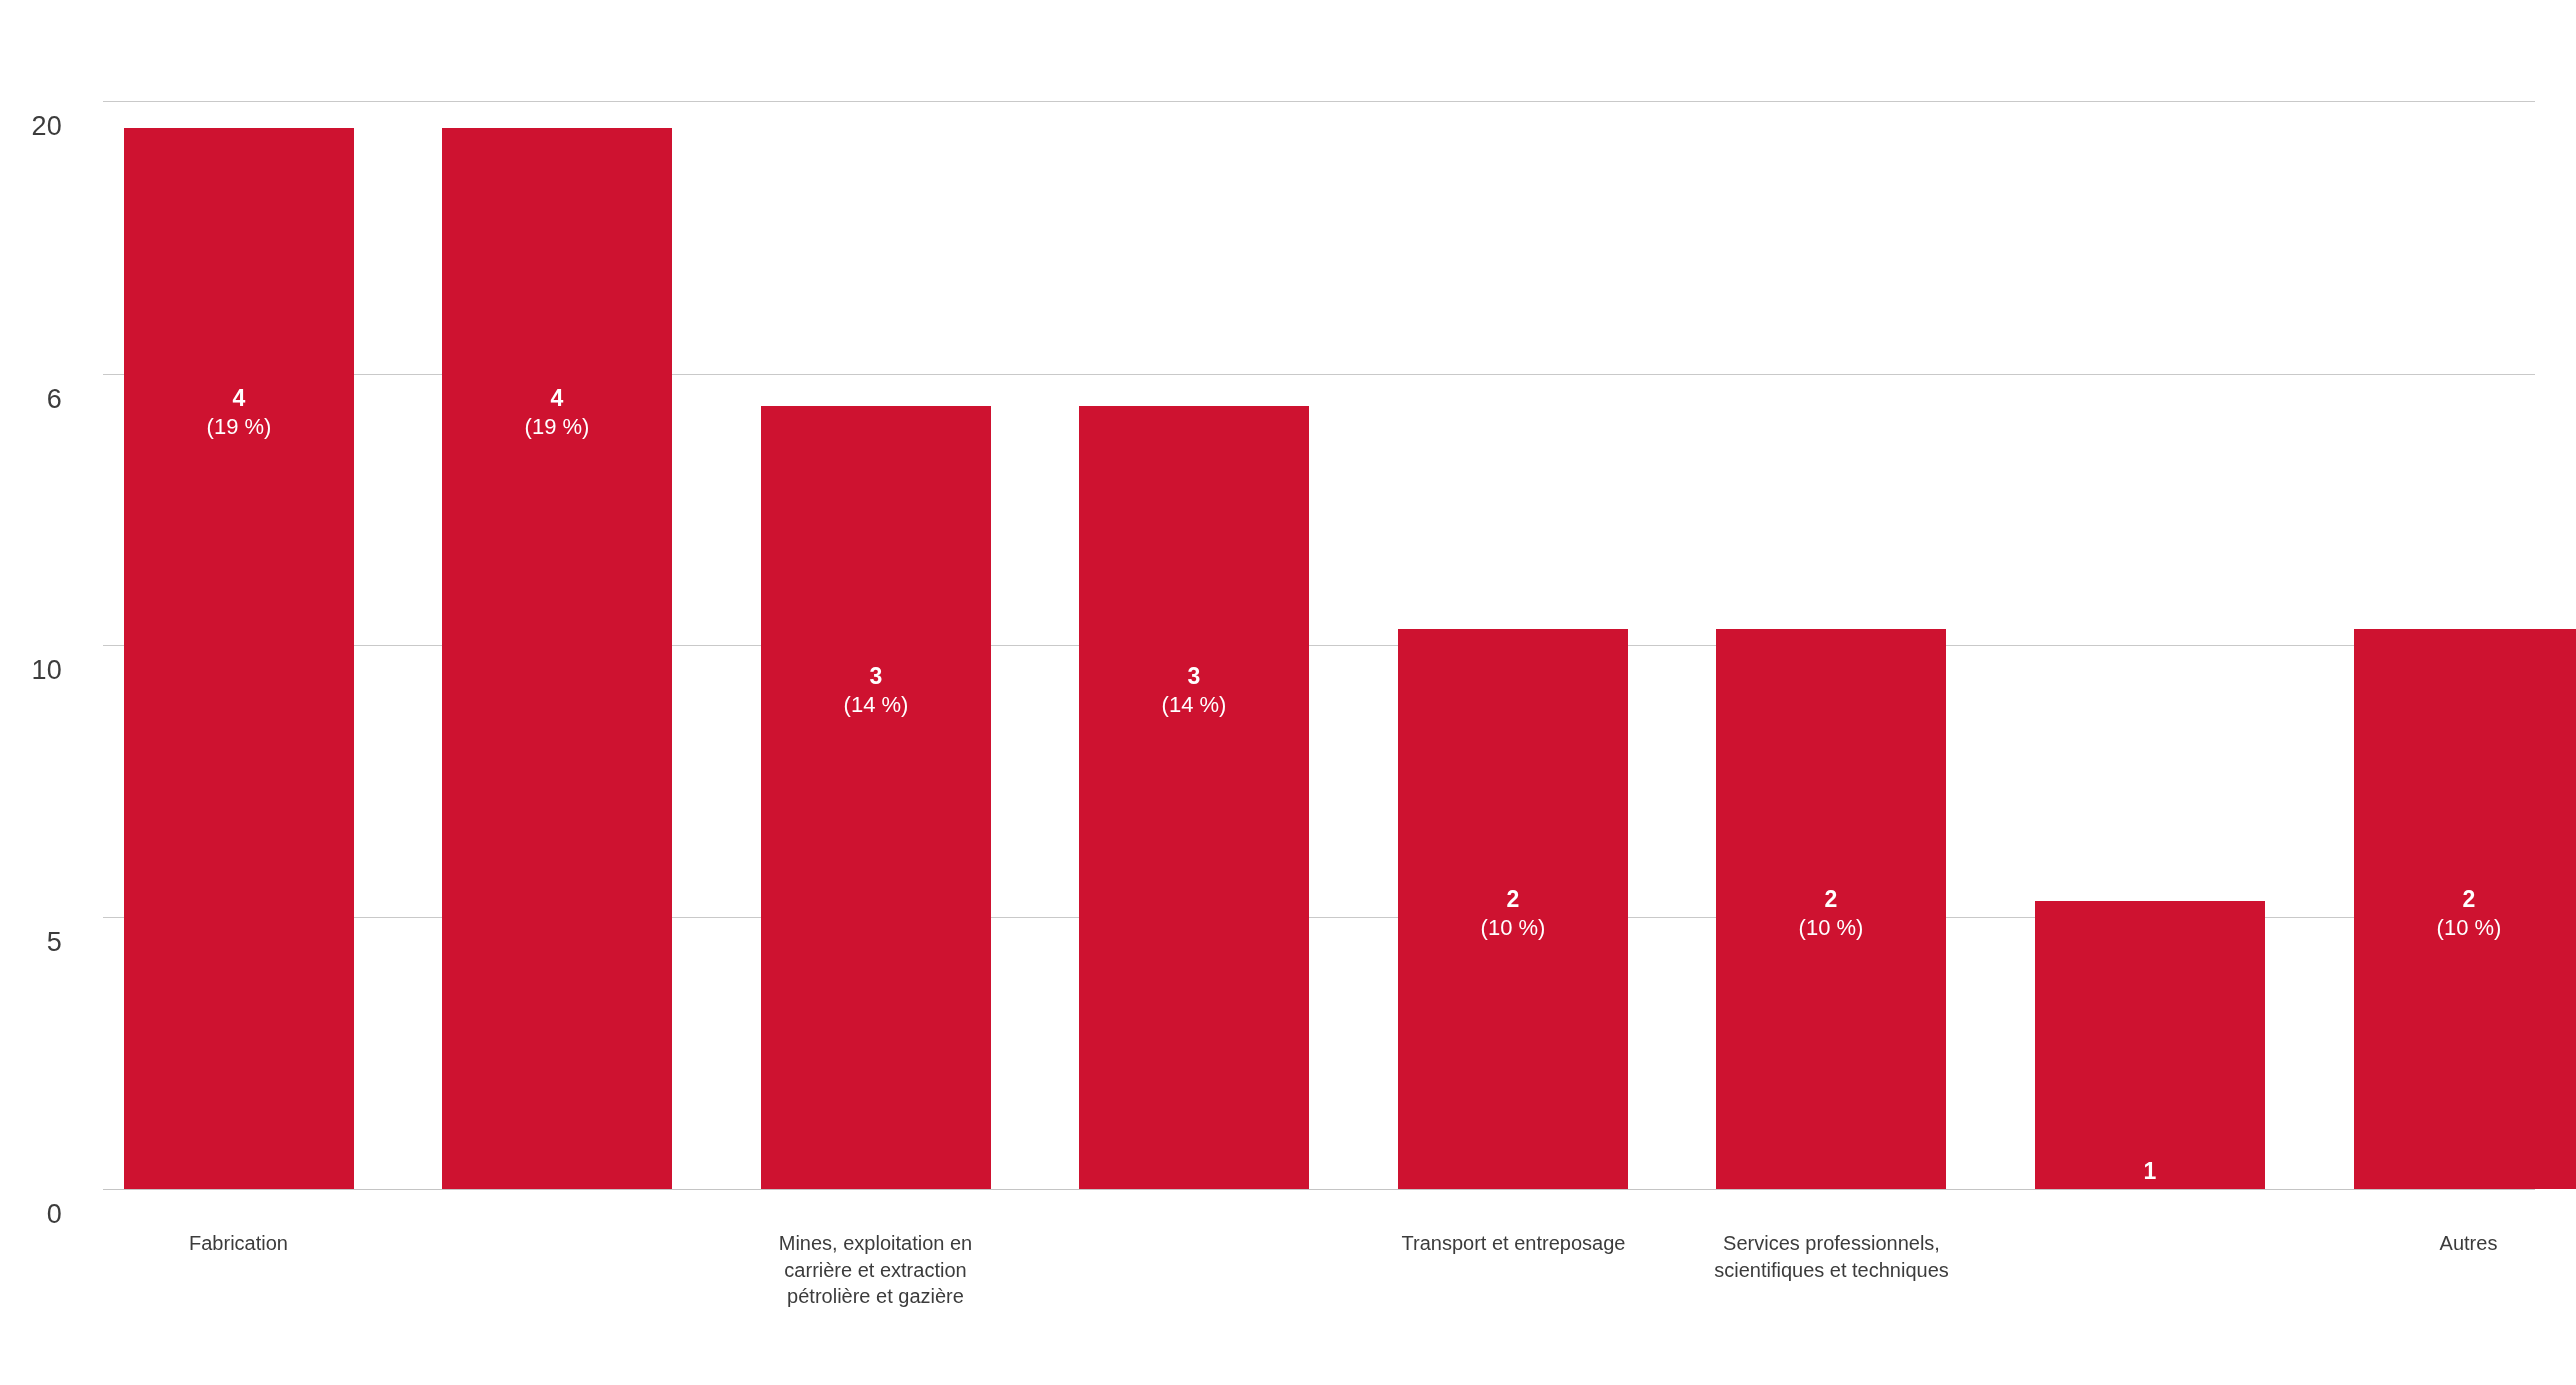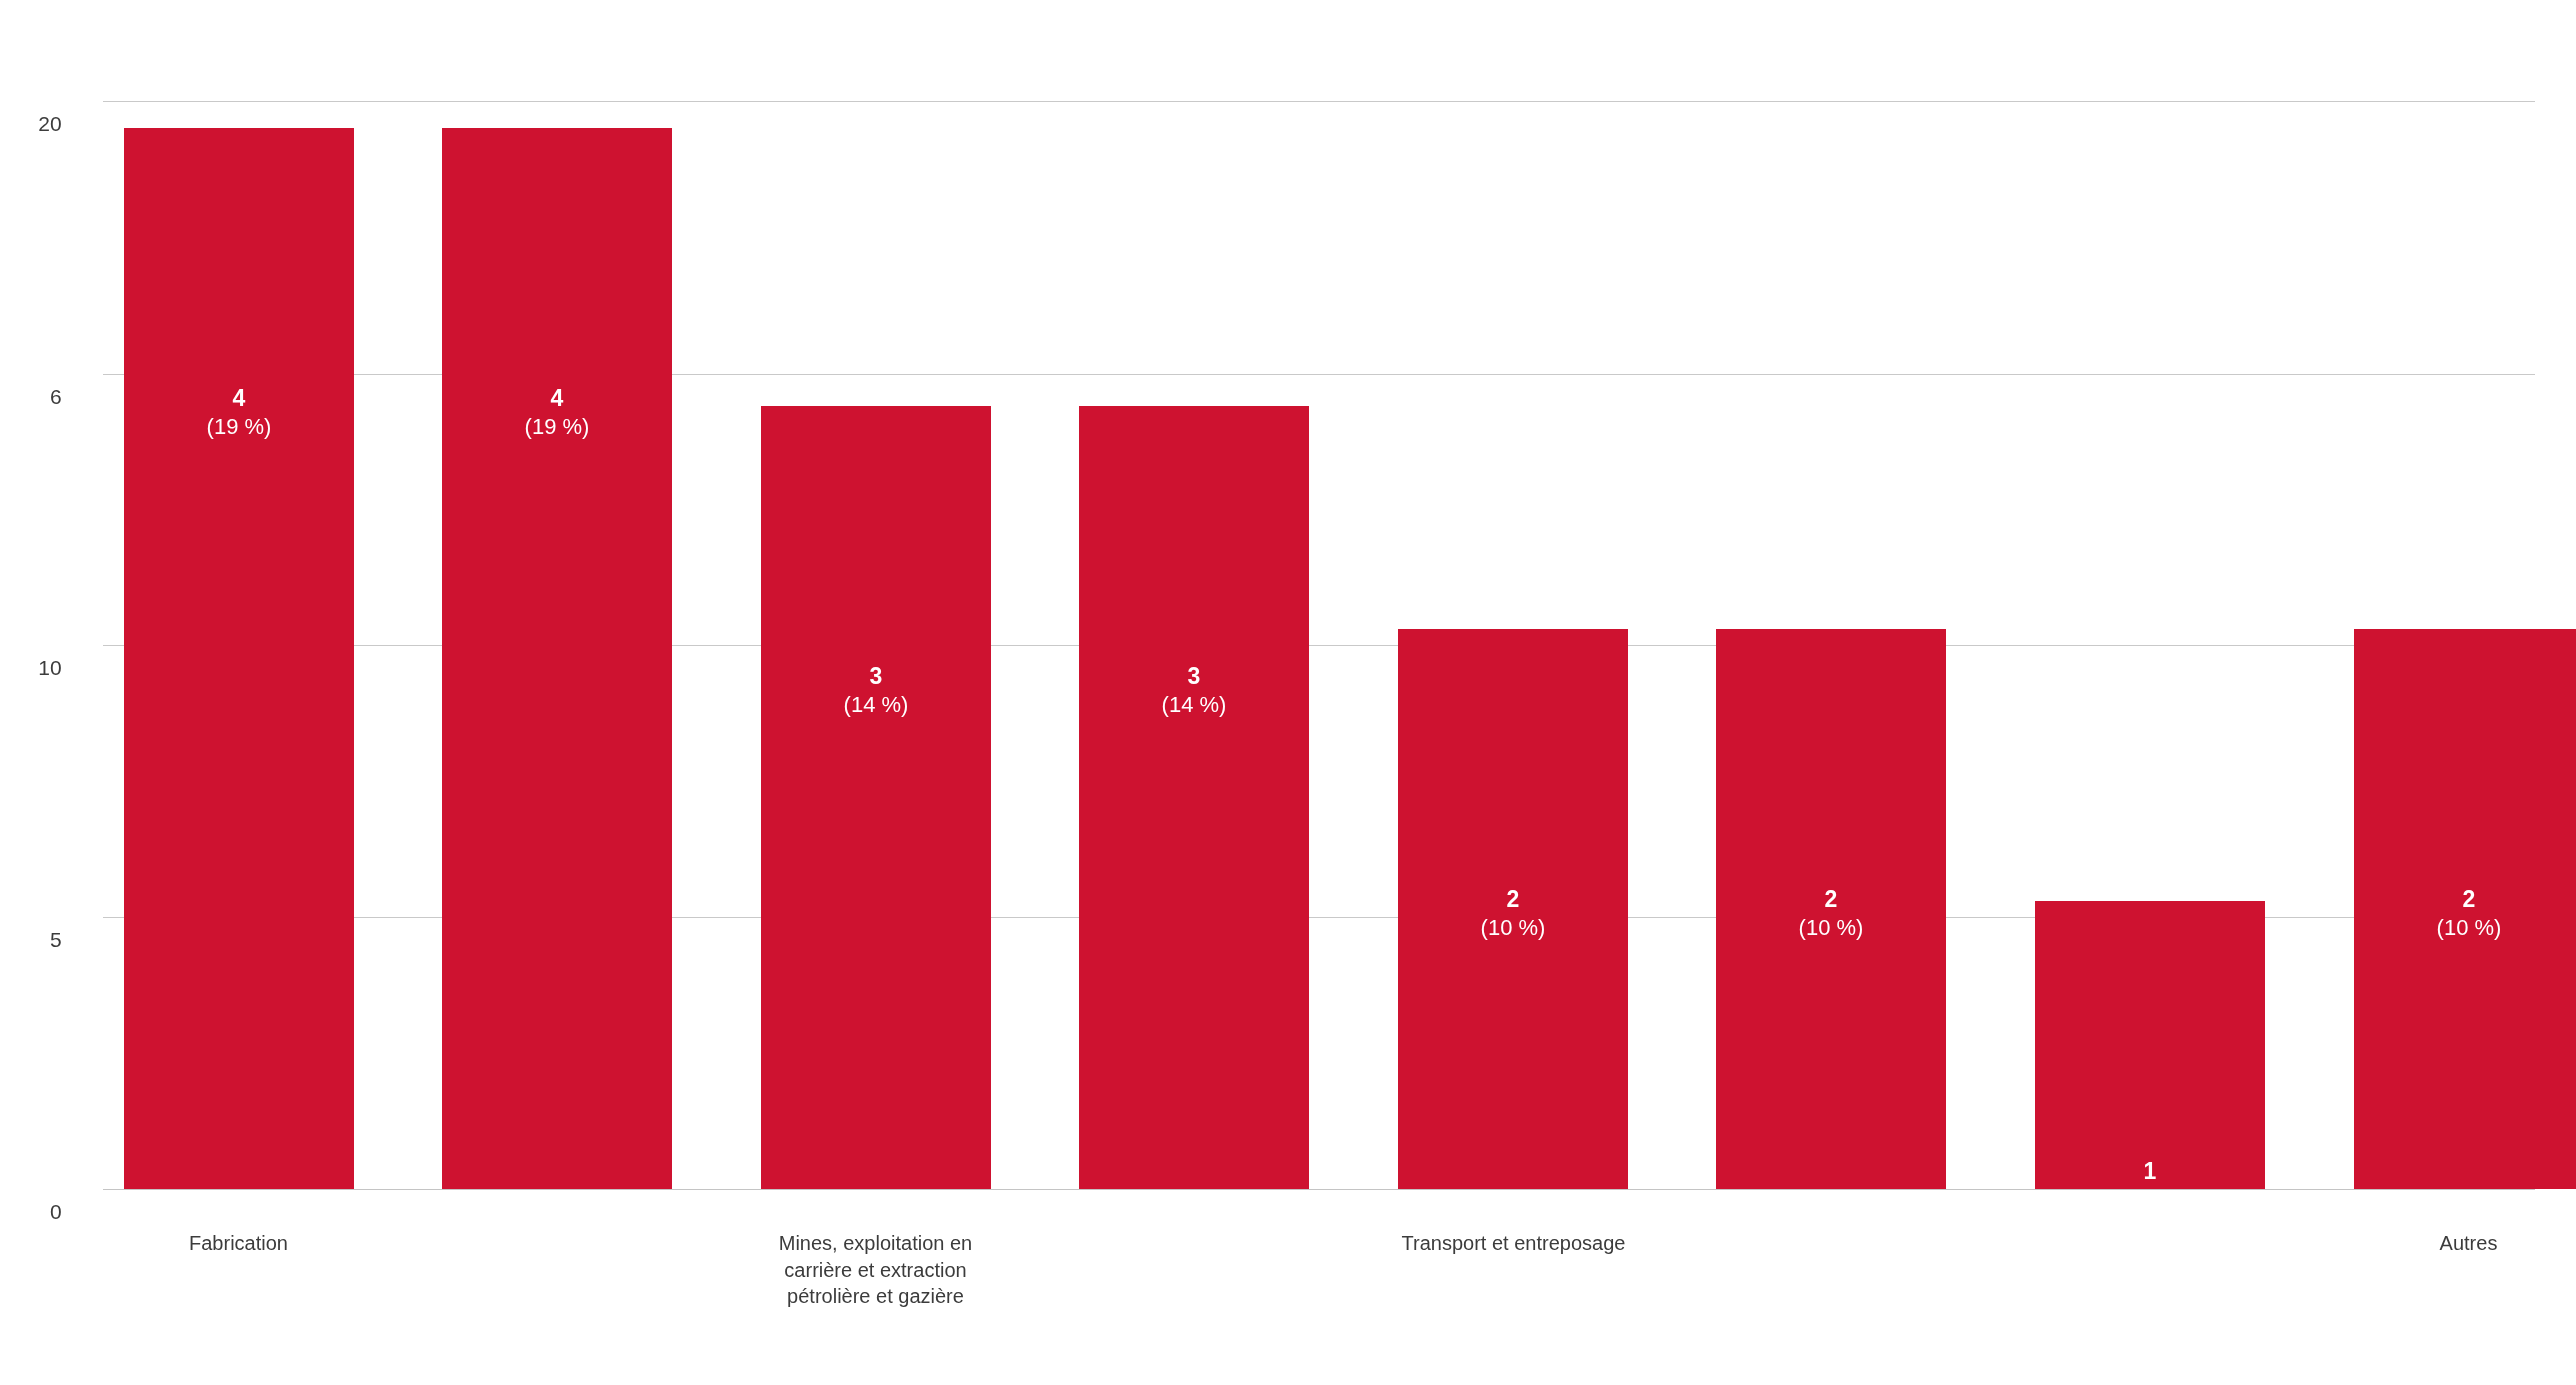--- a/index.html
+++ b/index.html
@@ -32,21 +32,21 @@
   }
   .gridline.baseline {
     background: #c4c4c4;
   }
 
   .ytick-label {
     position: absolute;
     right: 2514px;           
     width: 52px;
     text-align: right;
-    font-size: 21px;
+    font-size: 27px;
     color: #3c3c3c;
     letter-spacing: 0.2px;
     line-height: 1;
   }
 
   .bars-layer {
     position: absolute;
     left: 0;
     top: 0;
     width: 2576px;
@@ -170,15 +170,17 @@
           <span class="bl-pct">(10 %)</span>
         </div>
       </div>
     </div>
 
 <div class="cat-label" style="left: 89px; width: 299px;">Fabrication</div>
     <div class="cat-label" style="left: 726px; width: 299px;">Mines, exploitation en
 carrière et extraction
 pétrolière et gazière</div>
     <div class="cat-label" style="left: 1364px; width: 299px; text-align: center;">Transport et entreposage</div>
+    <div class="cat-label" style="left: 1682px; width: 299px;">Services professionnels,
+scientifiques et techniques</div>
     <div class="cat-label" style="left: 2319px; width: 299px;">Autres</div>
   </div>
 
 
 </body></html>

